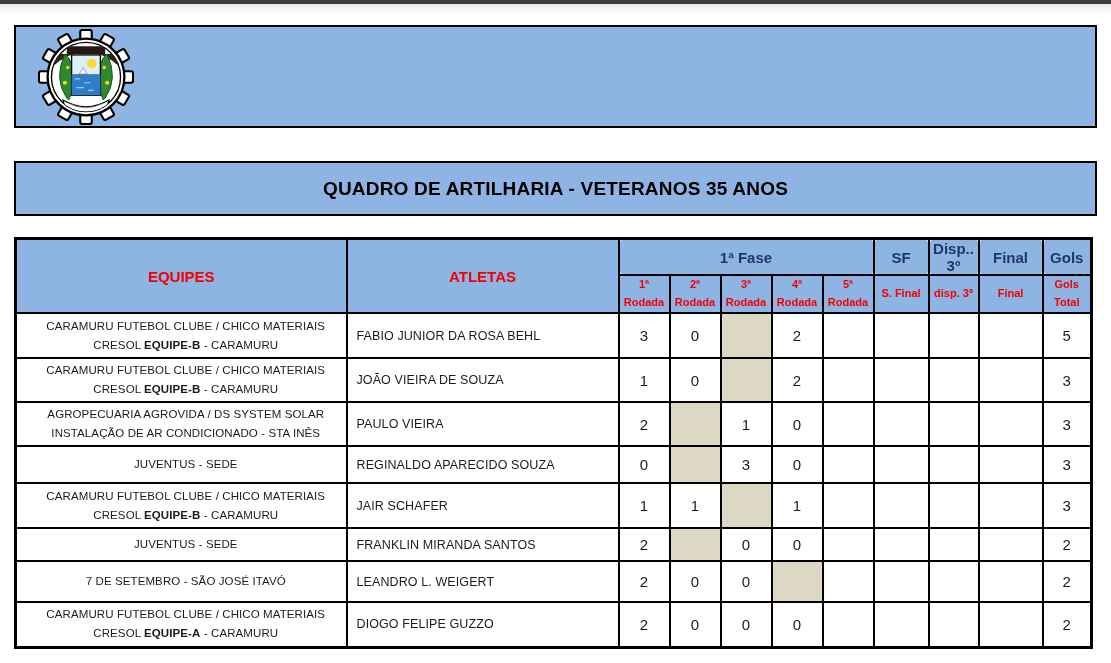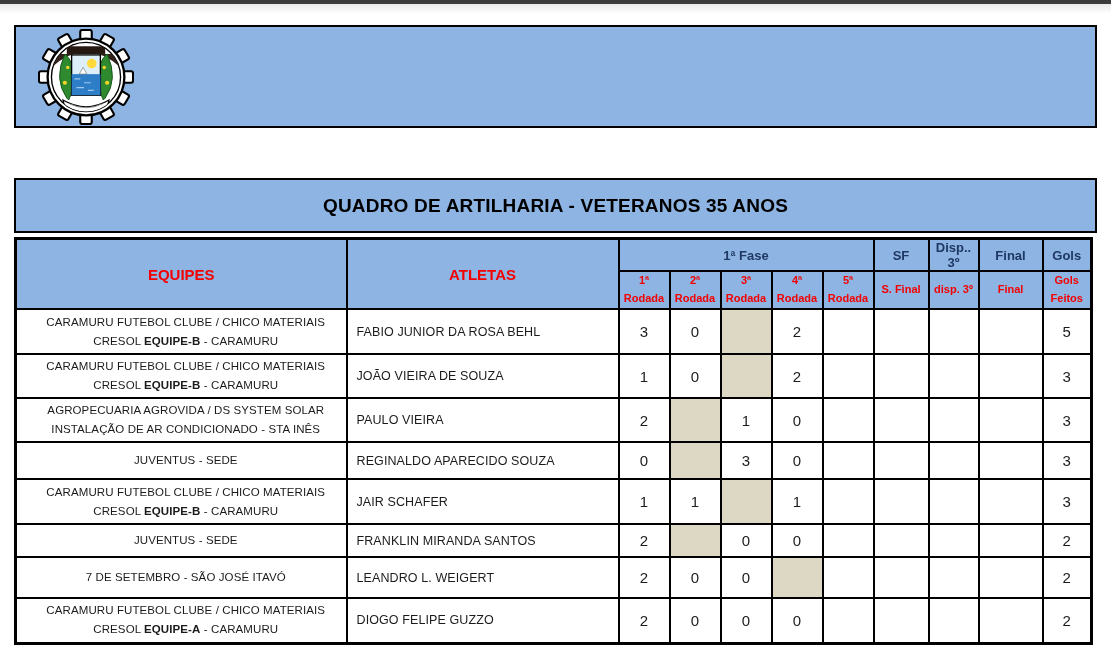--- a/index.html
+++ b/index.html
@@ -12,31 +12,31 @@
   }
   *{box-sizing:border-box;margin:0;padding:0;}
   html,body{background:#ffffff;}
   body{font-family:"Liberation Sans","DejaVu Sans",sans-serif;}
   .page{position:relative;width:1111px;height:663px;background:#ffffff;overflow:hidden;}
   .top-strip{position:absolute;top:0;left:0;width:100%;height:4px;background:#3b3b3b;}
   .top-fade{position:absolute;top:4px;left:0;width:100%;height:10px;background:linear-gradient(#e9e9e9,#ffffff);}
 
   .banner{position:absolute;left:14px;width:1083px;background:var(--banner_bg);border:2px solid var(--line);display:flex;align-items:center;}
   .banner-title{top:25px;height:103px;}
-  .banner-sub{top:178px;height:55px;justify-content:center;}
+  .banner-sub{top:161px;height:55px;justify-content:center;}
   .logo-wrap{flex:0 0 auto;margin-left:22px;width:96px;height:96px;display:flex;align-items:center;justify-content:center;}
   .title-text{flex:1;text-align:center;font-size:22px;font-weight:bold;color:#000;letter-spacing:.2px;}
   .sub-text{text-align:center;font-size:19px;font-weight:bold;color:#000;letter-spacing:.2px;}
 
   table.score{position:absolute;left:14px;top:237px;border-collapse:collapse;table-layout:fixed;}
   table.score,.score th,.score td{border:2px solid var(--line);}
   table.score{border-width:3px;}
   .score th{background:var(--banner_bg);font-weight:bold;overflow:hidden;}
   .main-h{color:var(--red);font-size:15px;}
-  .navy-h{color:var(--navy);font-size:13px;}
+  .navy-h{color:var(--navy);font-size:15px;border-radius:6px;}
   .red-sub{color:var(--red);font-size:11px;line-height:1.6;}
   .hr1{height:23px;}
   .hr2{height:38px;}
   .h45{height:45px;} .h44{height:44px;} .h37{height:37px;} .h33{height:33px;} .h41{height:41px;}
   .score td{background:#ffffff;vertical-align:middle;color:var(--ink);}
   td.team{padding-left:9px;font-size:11.5px;line-height:19px;letter-spacing:.1px;text-align:center;}
   td.athlete{padding-left:9px;font-size:12.5px;letter-spacing:.1px;}
   td.num{text-align:center;font-size:15px;}
   td.skip{background:var(--skip_bg);}
   .team-l2 b{font-weight:bold;}
@@ -140,21 +140,21 @@
           </th>
         <th class="red-sub">
             <div>5ª</div>
             <div>Rodada</div>
           </th>
         <th class="red-sub">S. Final</th>
         <th class="red-sub">disp. 3º</th>
         <th class="red-sub">Final</th>
         <th class="red-sub">
             <div>Gols</div>
-            <div>Feitos</div>
+            <div>Total</div>
           </th>
       </tr>
     </thead>
     <tbody>
       <tr class="h45">
         <td class="team">
           <div class="tl"><span>CARAMURU FUTEBOL CLUBE / CHICO MATERIAIS</span></div>
           <div class="tl team-l2"><span>CRESOL </span><b>EQUIPE-B</b><span> - CARAMURU</span></div>
         </td>
         <td class="athlete">FABIO JUNIOR DA ROSA BEHL</td>

